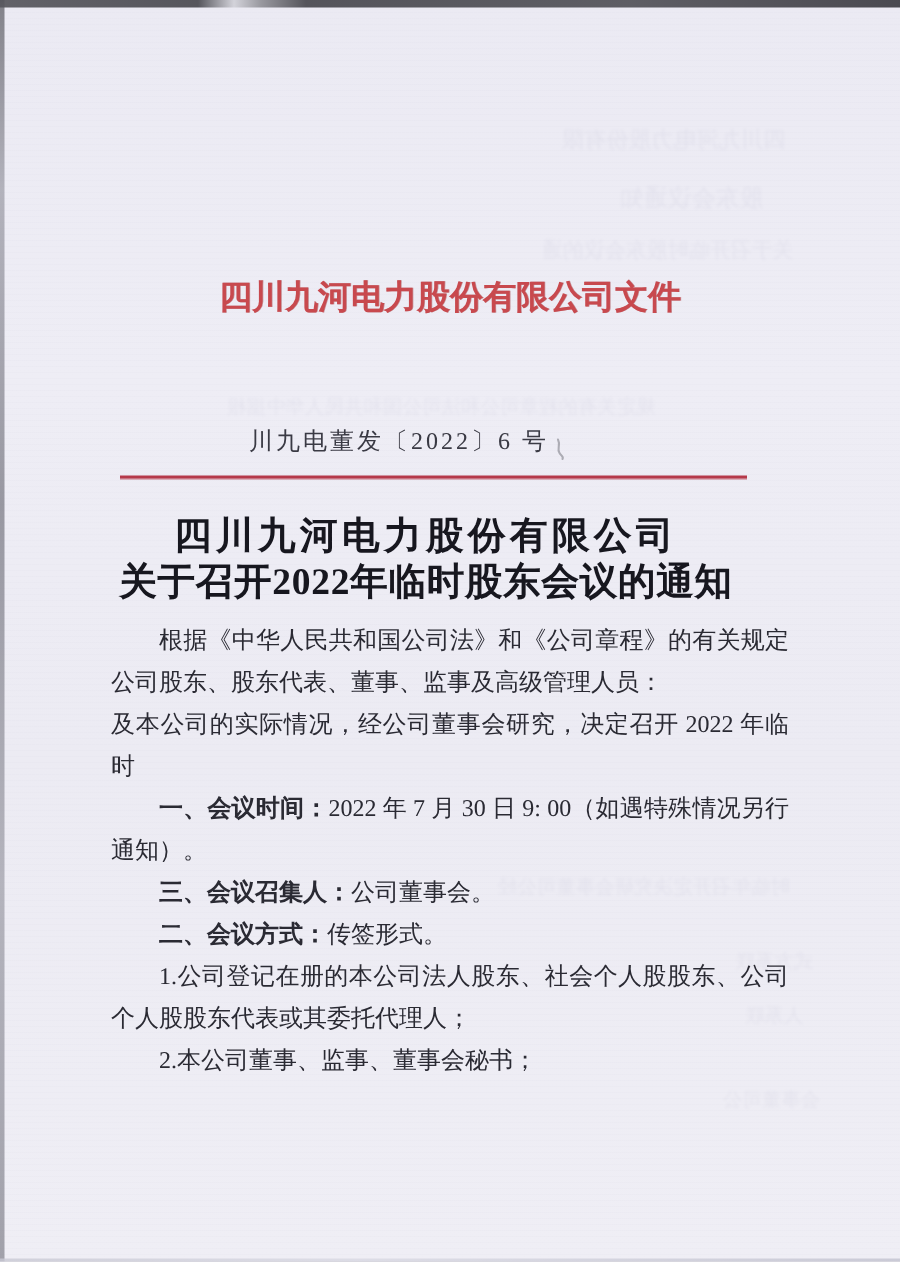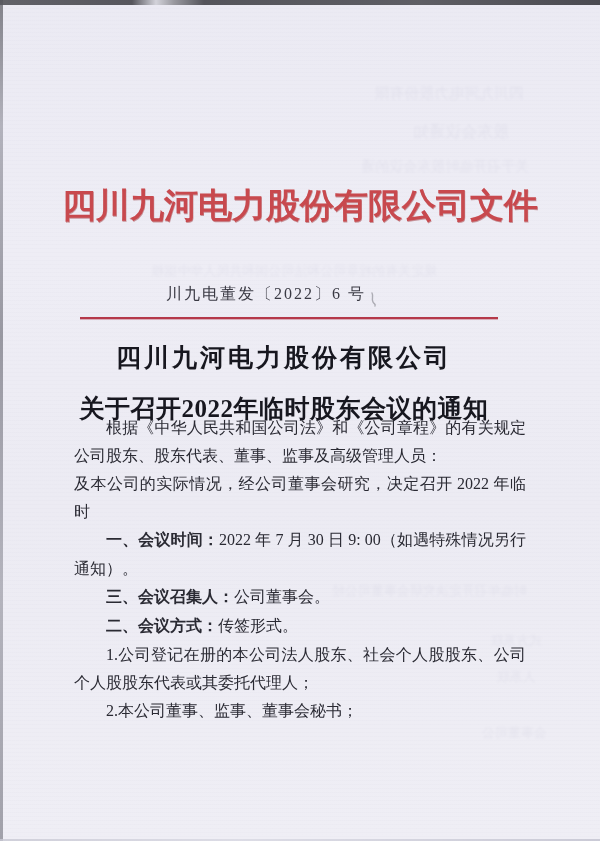--- a/index.html
+++ b/index.html
@@ -34,21 +34,21 @@
     position: absolute; bottom: 0; left: 0; width: 600px; height: 2px;
     background: linear-gradient(90deg, #c9c9d4, #d8d8e2 40%, #c2c2cf);
     opacity: 0.8;
   }
   
   .red-head {
     position: absolute;
     top: 183px; left: 0; width: 600px;
     margin: 0;
     text-align: center;
-    font-size: 34px;
+    font-size: 22px;
     font-weight: 700;
     letter-spacing: 0px;
     color: var(--red, #c8494e);
     text-shadow: 0.5px 0.5px 0 rgba(150,40,45,0.45);
     white-space: nowrap;
   }
   .doc-no {
     position: absolute;
     top: 284px; left: 0; width: 532px;
     text-align: center;
@@ -65,33 +65,33 @@
   .pen-mark { position: absolute; top: 292px; left: 366px; opacity: 0.65; }
   
   .title-block {
     position: absolute;
     top: 342px; left: 0; width: 568px;
     text-align: center;
     color: #17171f;
     font-weight: 700;
   }
   .title-line1 { font-size: 25px; letter-spacing: 3px; line-height: 31px; }
-  .title-line2 { font-size: 25px; letter-spacing: 0.5px; line-height: 31px; margin-top: 20px; }
+  .title-line2 { font-size: 25px; letter-spacing: 0.5px; line-height: 31px; }
   
   .doc-body {
     position: absolute;
     top: 414px; left: 74px; width: 452px;
     font-size: 16px;
     line-height: 28px;
     color: #2a2a33;
   }
   .line { white-space: normal; text-align: left; }
   .line.fill { text-align: justify; text-align-last: justify; text-justify: inter-character; }
   .line.indent { text-indent: 2em; }
-  .line .bold { font-weight: 700; font-family: Liberation Mono, monospace; }
+  .line .bold { font-weight: 700; }
   
   .ghost {
     position: absolute;
     transform: scaleX(-1);
     color: #6d6d96;
     opacity: 0.07;
     filter: blur(1.2px);
     white-space: nowrap;
     overflow: hidden;
     text-align: center;

